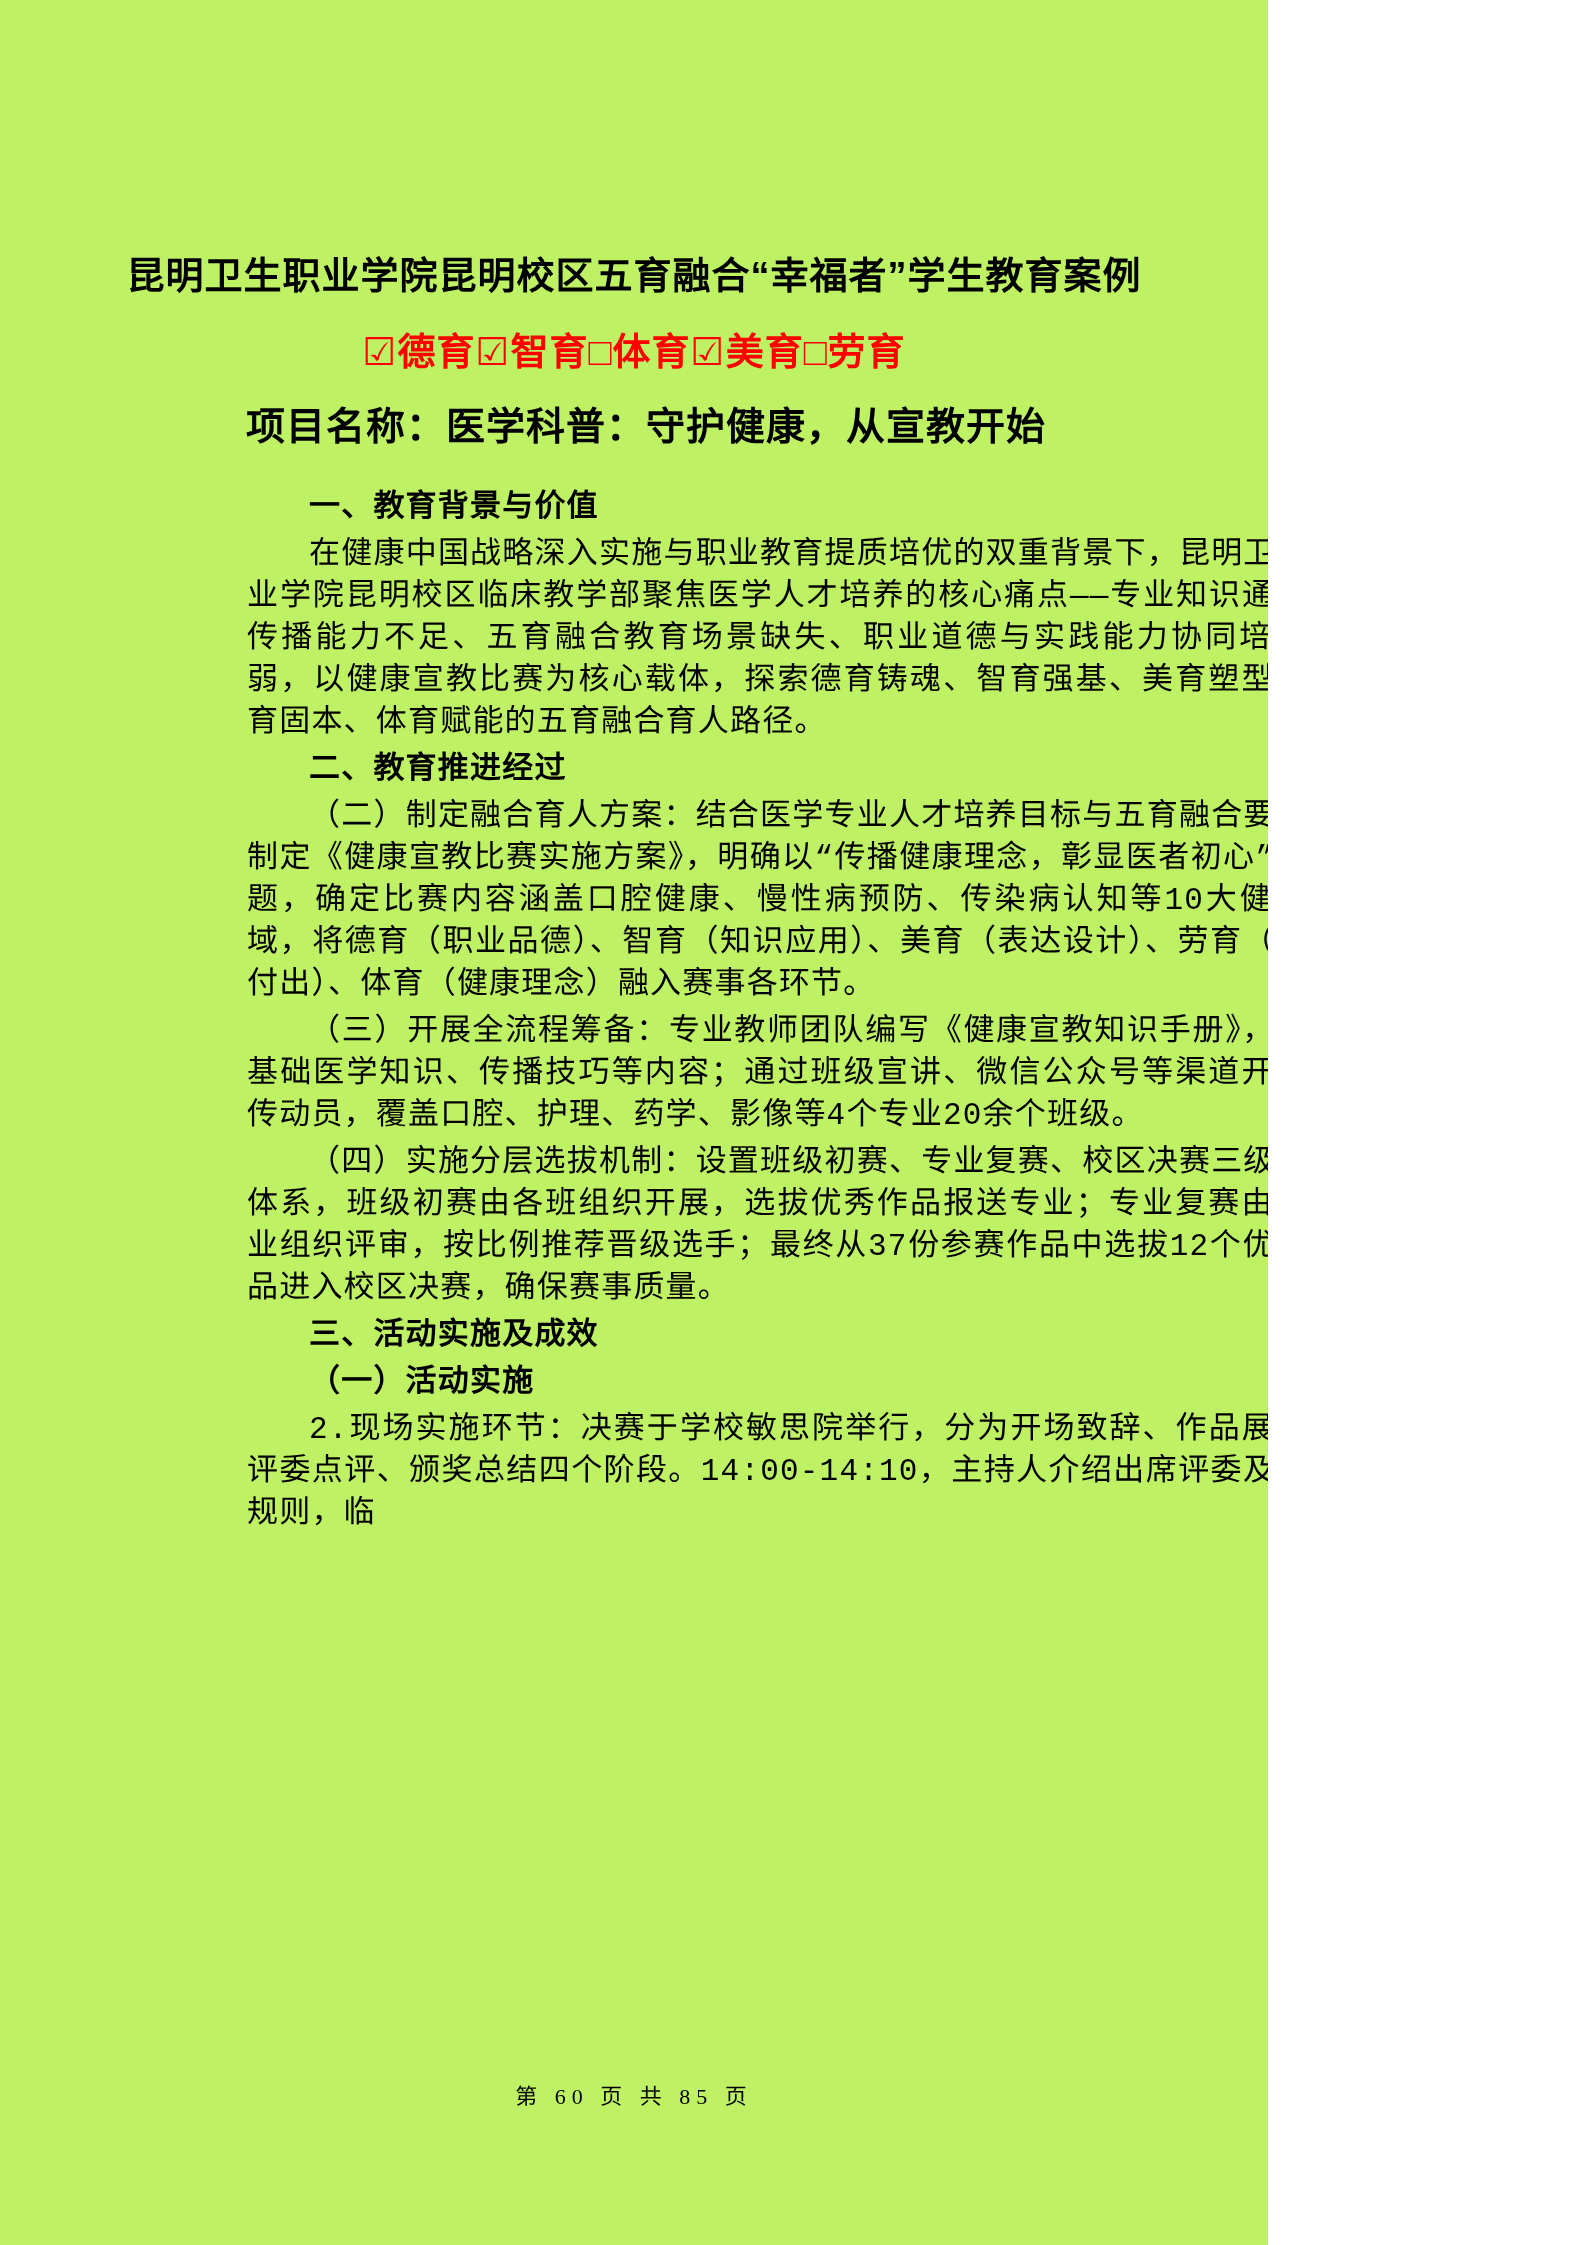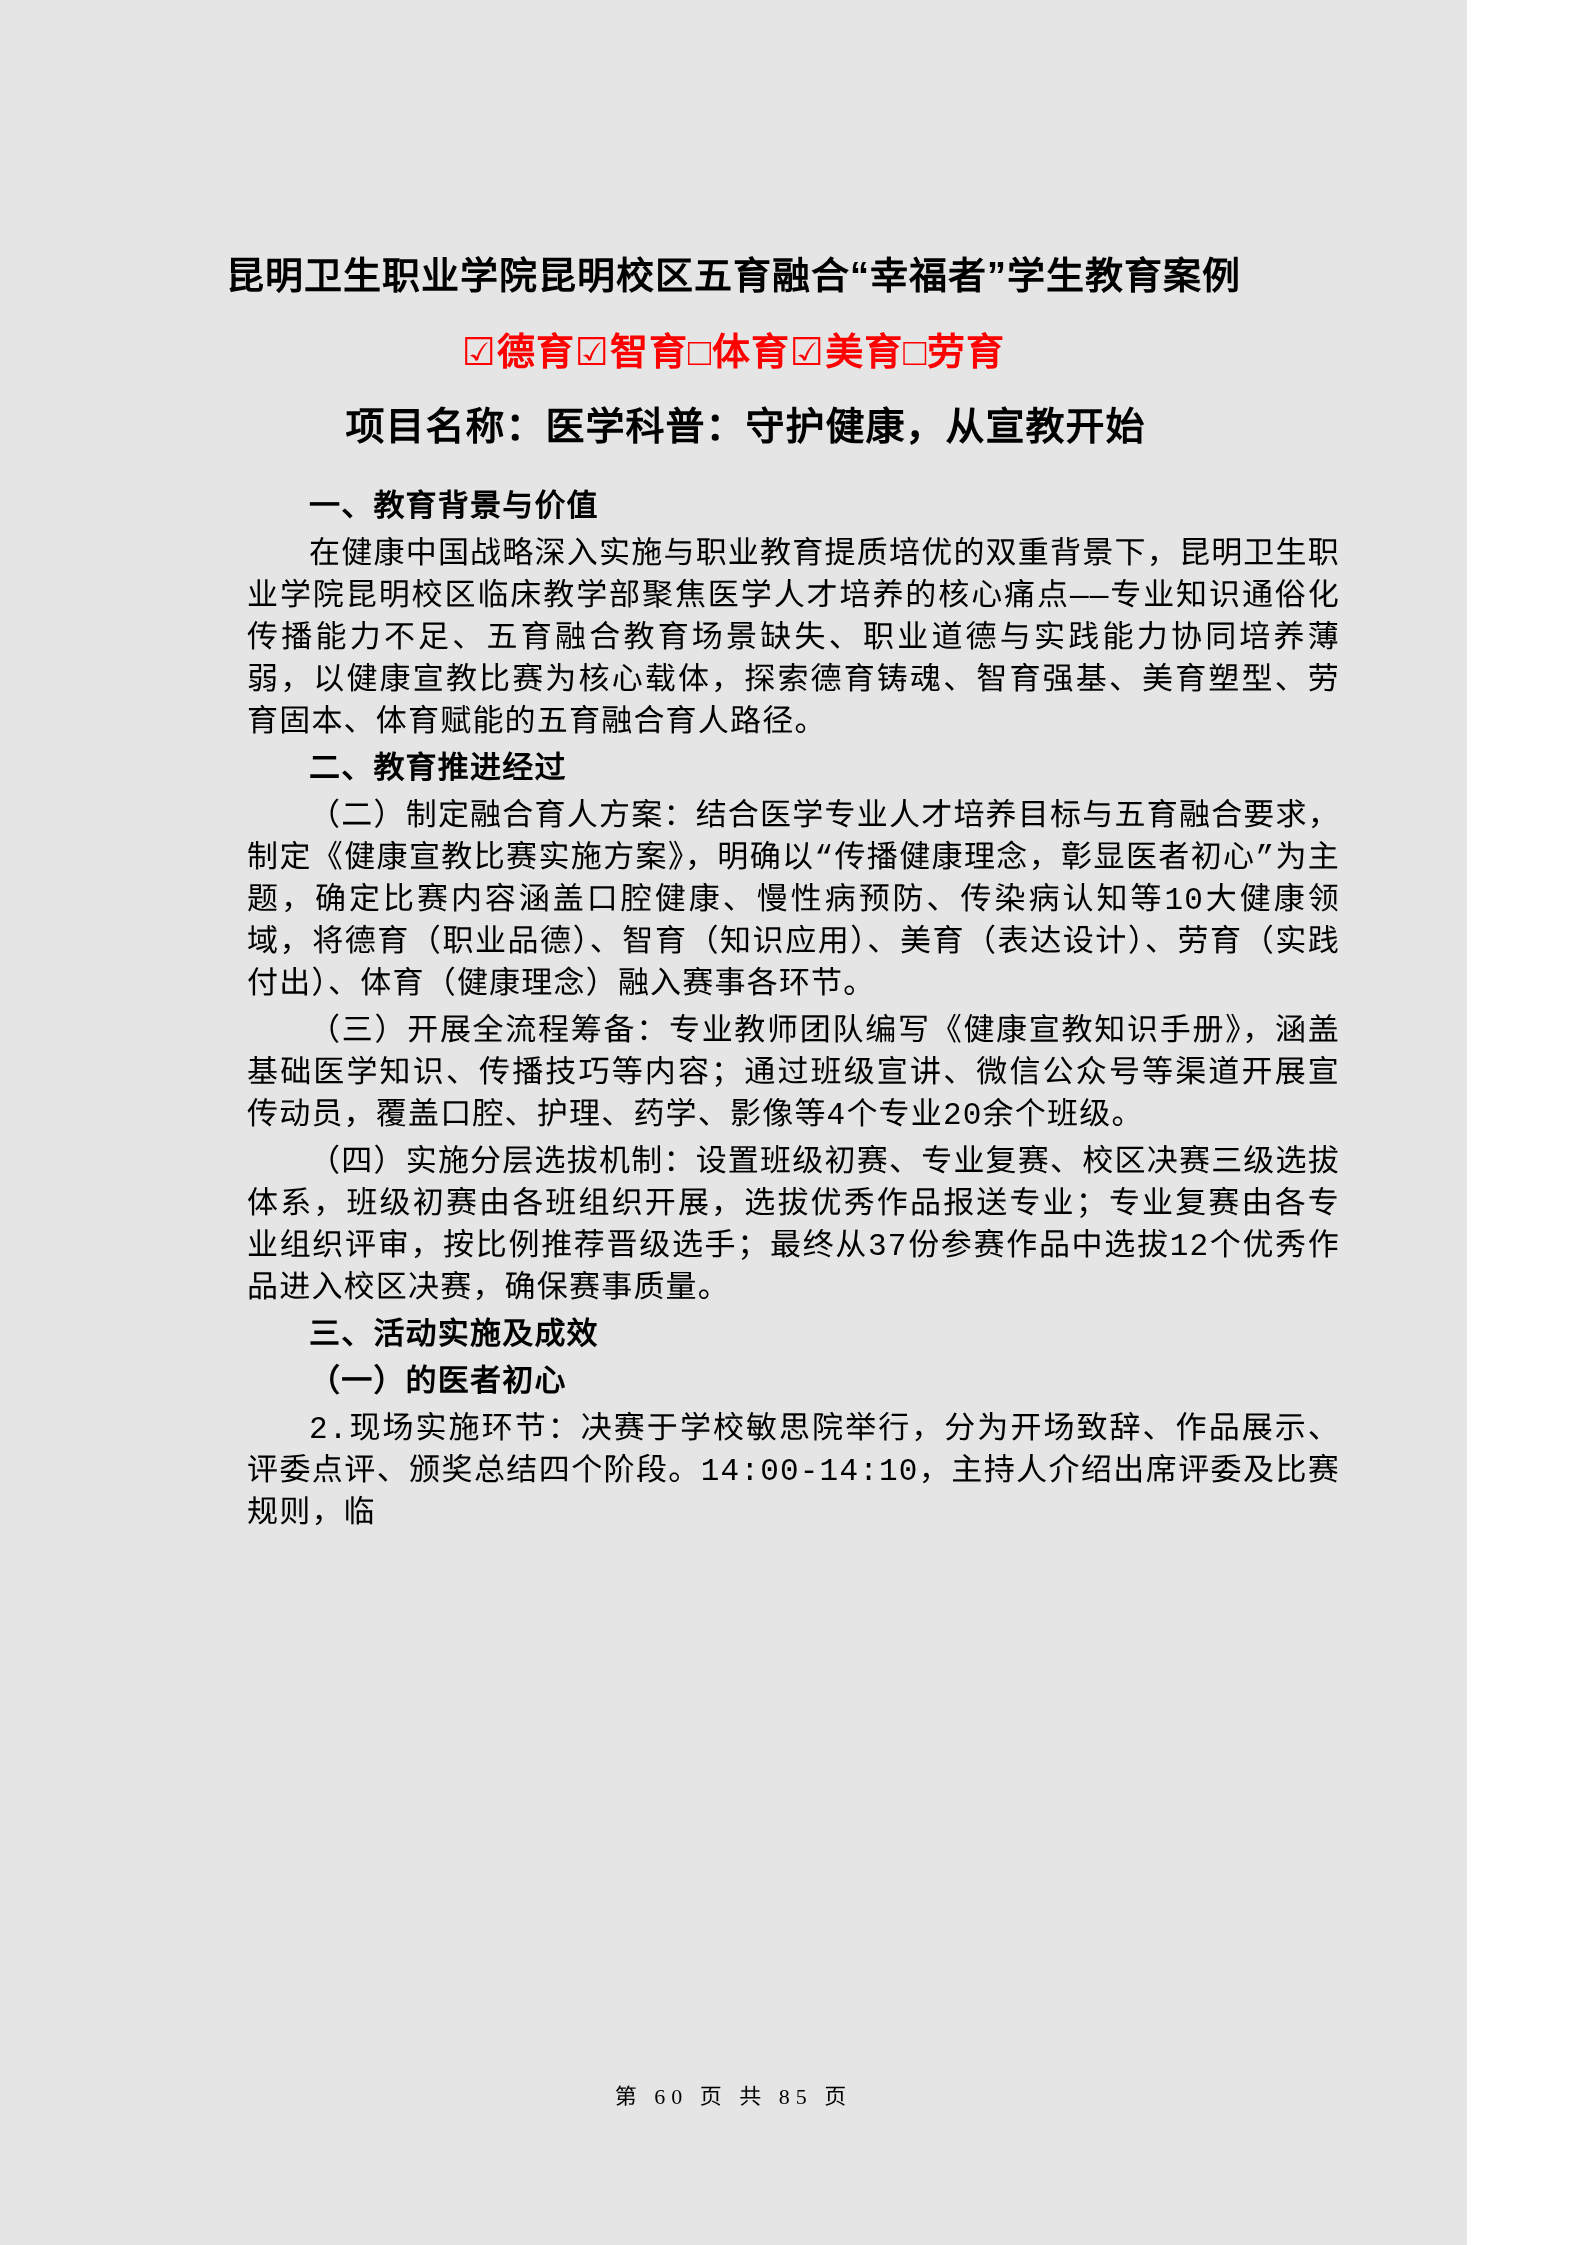--- a/index.html
+++ b/index.html
@@ -2,23 +2,23 @@
 <html lang="zh-CN"><head>
 <meta charset="utf-8">
 <style>
   html, body {
     margin: 0;
     padding: 0;
     background: #ffffff;
   }
   .page {
     position: relative;
-    width: 1467px;
+    width: 1268px;
     height: 2245px;
-    background: #e5e5e5;
+    background: #bef264;
     overflow: hidden;
     font-family: "Liberation Serif", "DejaVu Serif", serif;
     color: #000000;
   }
   .main-title {
     position: absolute;
     top: 250px;
     left: 0;
     width: 100%;
     text-align: center;
@@ -102,19 +102,19 @@
   <div class="project-title">项目名称：医学科普：守护健康，从宣教开始</div>
 
   <div class="body-text">
     <p class="block heading">一、教育背景与价值</p>
     <p class="block paragraph">在健康中国战略深入实施与职业教育提质培优的双重背景下，昆明卫生职业学院昆明校区临床教学部聚焦医学人才培养的核心痛点——专业知识通俗化传播能力不足、五育融合教育场景缺失、职业道德与实践能力协同培养薄弱，以健康宣教比赛为核心载体，探索德育铸魂、智育强基、美育塑型、劳育固本、体育赋能的五育融合育人路径。</p>
     <p class="block heading">二、教育推进经过</p>
     <p class="block paragraph">（二）制定融合育人方案：结合医学专业人才培养目标与五育融合要求，制定《健康宣教比赛实施方案》，明确以“传播健康理念，彰显医者初心”为主题，确定比赛内容涵盖口腔健康、慢性病预防、传染病认知等10大健康领域，将德育（职业品德）、智育（知识应用）、美育（表达设计）、劳育（实践付出）、体育（健康理念）融入赛事各环节。</p>
     <p class="block paragraph">（三）开展全流程筹备：专业教师团队编写《健康宣教知识手册》，涵盖基础医学知识、传播技巧等内容；通过班级宣讲、微信公众号等渠道开展宣传动员，覆盖口腔、护理、药学、影像等4个专业20余个班级。</p>
     <p class="block paragraph">（四）实施分层选拔机制：设置班级初赛、专业复赛、校区决赛三级选拔体系，班级初赛由各班组织开展，选拔优秀作品报送专业；专业复赛由各专业组织评审，按比例推荐晋级选手；最终从37份参赛作品中选拔12个优秀作品进入校区决赛，确保赛事质量。</p>
     <p class="block heading">三、活动实施及成效</p>
-    <p class="block heading">（一）的医者初心</p>
+    <p class="block heading">（一）活动实施</p>
     <p class="block paragraph">2.现场实施环节：决赛于学校敏思院举行，分为开场致辞、作品展示、评委点评、颁奖总结四个阶段。14:00-14:10，主持人介绍出席评委及比赛规则，临</p>
   </div>
 
   <div class="page-footer">第 60 页 共 85 页</div>
 
 </div>
 
 </body></html>

